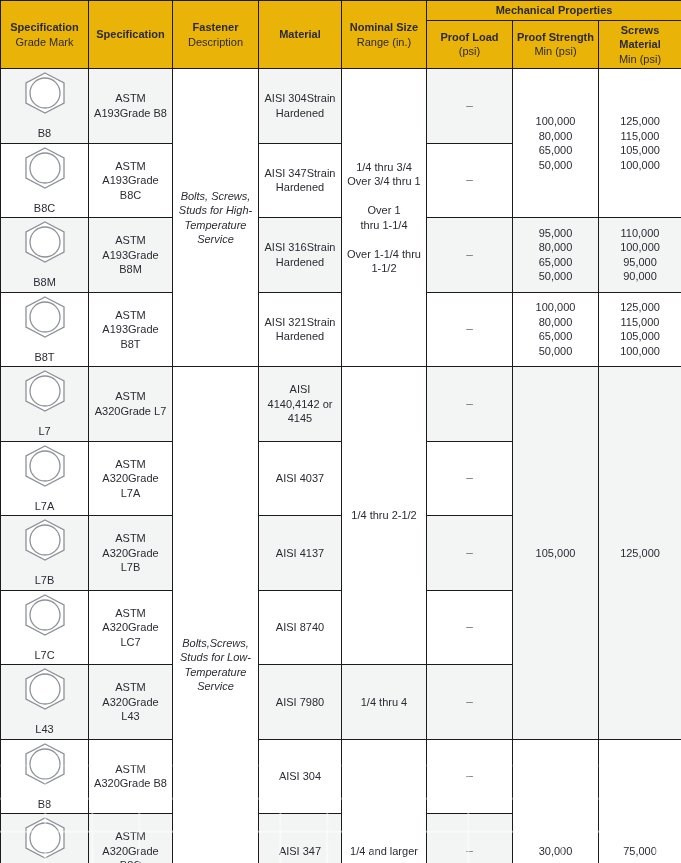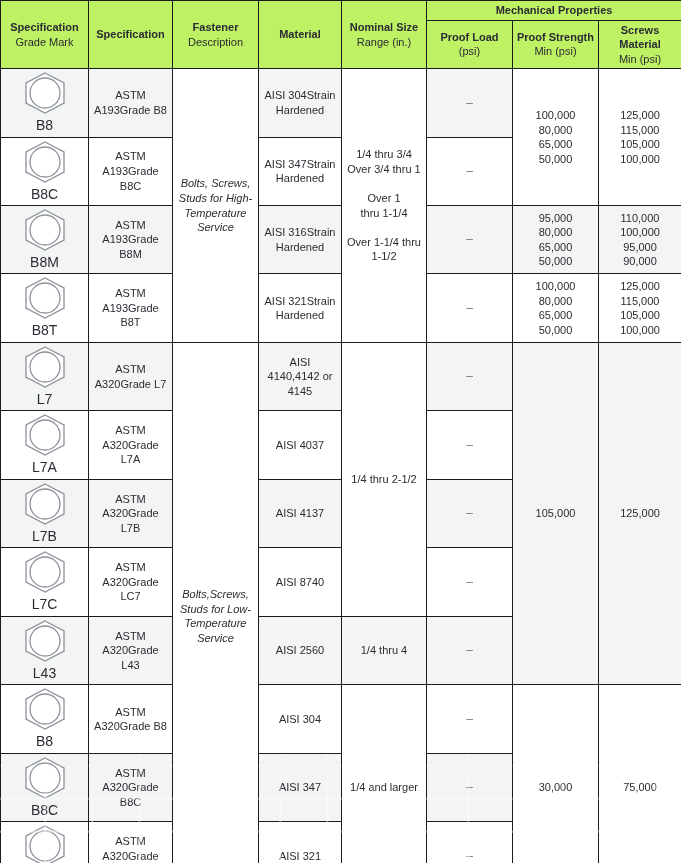--- a/index.html
+++ b/index.html
@@ -44,41 +44,41 @@
   table.spec-table th {
     border: 1px solid #1b1b1b;
     text-align: center;
     vertical-align: middle;
     padding: 2px 3px;
     font-size: 11px;
     line-height: 1.32;
   }
 
   thead th {
-    background: #bef264;
+    background: #eab308;
     font-weight: bold;
     font-size: 11.5px;
     line-height: 1.3;
     padding: 4px 3px;
   }
   thead th .sub {
     font-weight: normal;
     display: block;
   }
 
   
   td.shade { background: #f2f5f4; }
   td.plain { background: #ffffff; }
 
   .grade-cell { padding: 4px 2px 3px; }
   .grade-mark { display: block; line-height: 0; }
   .grade-label {
     display: block;
-    font-size: 14px;
-    margin-top: 1px;
+    font-size: 11px;
+    margin-top: 11px;
     color: #2b2b33;
   }
 
   .dash {
     color: #777b82;
     font-size: 12px;
     line-height: 1;
   }
 
   .stack { white-space: pre-line; }
@@ -328,21 +328,21 @@
           <svg width="46" height="44" viewBox="0 0 46 44">
               <polygon points="23,2 42,12 42,32 23,42 4,32 4,12" fill="#fff" stroke="#8d9199" stroke-width="1.3"></polygon>
               <circle cx="23" cy="22" r="15" fill="#fff" stroke="#8d9199" stroke-width="1.3"></circle>
             </svg>
         </span>
         <span class="grade-label">L43</span>
       </td>
       <td class="shade spec">ASTM
 A320Grade
 L43</td>
-      <td class="shade material">AISI 2560</td>
+      <td class="shade material">AISI 7980</td>
       <td class="shade">1/4 thru 4</td>
       <td class="shade"><span class="dash">–</span></td>
     </tr>
 
     <tr style="height:66px">
       <td class="plain grade-cell">
         <span class="grade-mark">
           <svg width="46" height="44" viewBox="0 0 46 44">
               <polygon points="23,2 42,12 42,32 23,42 4,32 4,12" fill="#fff" stroke="#8d9199" stroke-width="1.3"></polygon>
               <circle cx="23" cy="22" r="15" fill="#fff" stroke="#8d9199" stroke-width="1.3"></circle>

